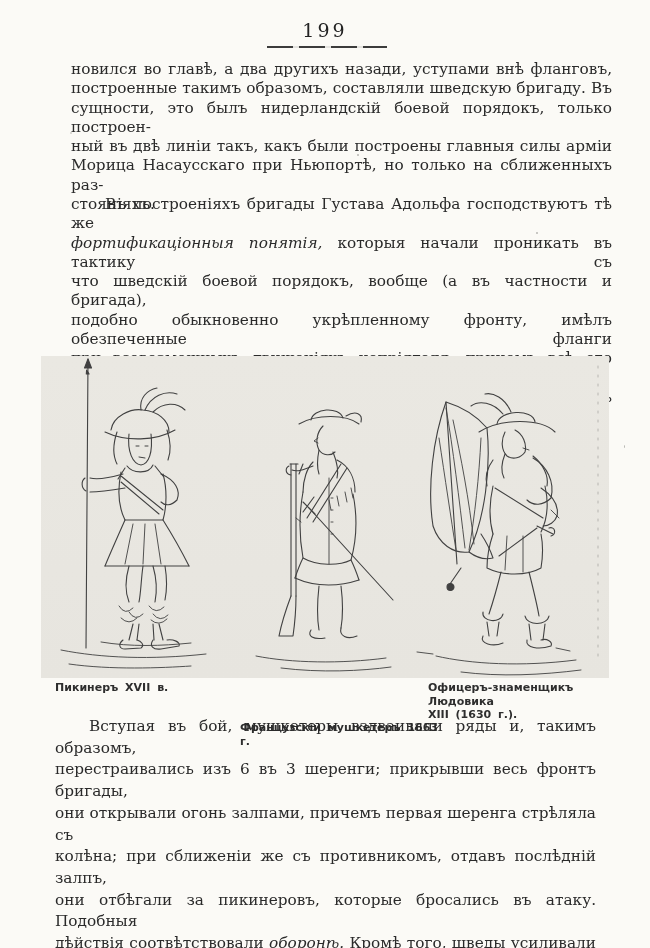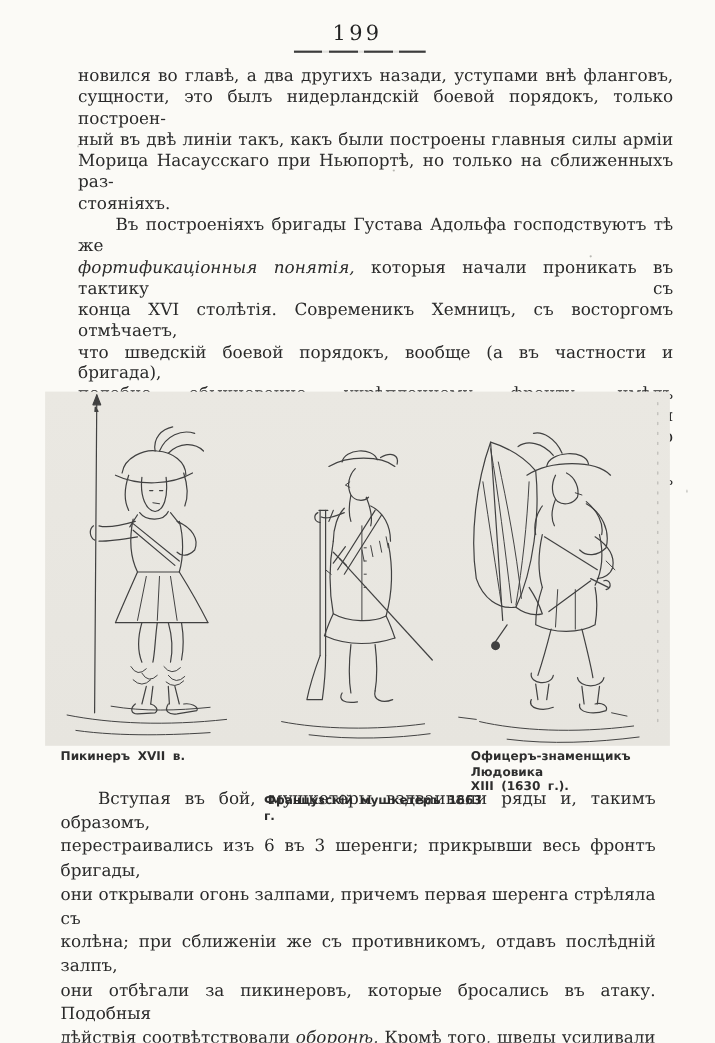--- a/index.html
+++ b/index.html
@@ -59,29 +59,29 @@
 </head>
 <body>
 
 <div class="page">
 
   <div class="pageno">199</div>
   <div class="pageno-rule"></div>
 
   <div class="text-block" id="p1">
       <div class="line"><span>новился во главѣ, а два другихъ назади, уступами внѣ фланговъ,</span></div>
+      <div class="line"><span>построенные такимъ образомъ, составляли шведскую бригаду. Въ</span></div>
       <div class="line"><span>сущности, это былъ нидерландскій боевой порядокъ, только построен-</span></div>
       <div class="line"><span>ный въ двѣ линіи такъ, какъ были построены главныя силы арміи</span></div>
       <div class="line"><span>Морица Насаусскаго при Ньюпортѣ, но только на сближенныхъ раз-</span></div>
       <div class="line last"><span>стояніяхъ.</span></div>
     </div>
   <div class="text-block" id="p2">
       <div class="line indent"><span>Въ построеніяхъ бригады Густава Адольфа господствуютъ тѣ же</span></div>
       <div class="line"><span class="it">фортификаціонныя понятія,</span><span> которыя начали проникать въ тактику съ</span></div>
-      <div class="line"><span>конца XVI столѣтія. Современикъ Хемницъ, съ восторгомъ отмѣчаетъ,</span></div>
       <div class="line"><span>что шведскій боевой порядокъ, вообще (а въ частности и бригада),</span></div>
       <div class="line"><span>подобно обыкновенно укрѣпленному фронту, имѣлъ обезпеченные фланги</span></div>
       <div class="line"><span>при всевозможныхъ движеніяхъ непріятеля, причемъ всѣ его части</span></div>
       <div class="line"><span>взаимно другъ другомъ поддерживались, такъ что онъ представлялъ</span></div>
       <div class="line last"><span>изъ себя какъ-бы </span><span class="it">подвижное укрѣпленіе.</span></div>
     </div>
 
   <div class="plate">
     <svg width="568" height="322" viewBox="0 0 568 322">
       <g fill="none" stroke="#414141" stroke-width="1.1" stroke-linecap="round" stroke-linejoin="round">

